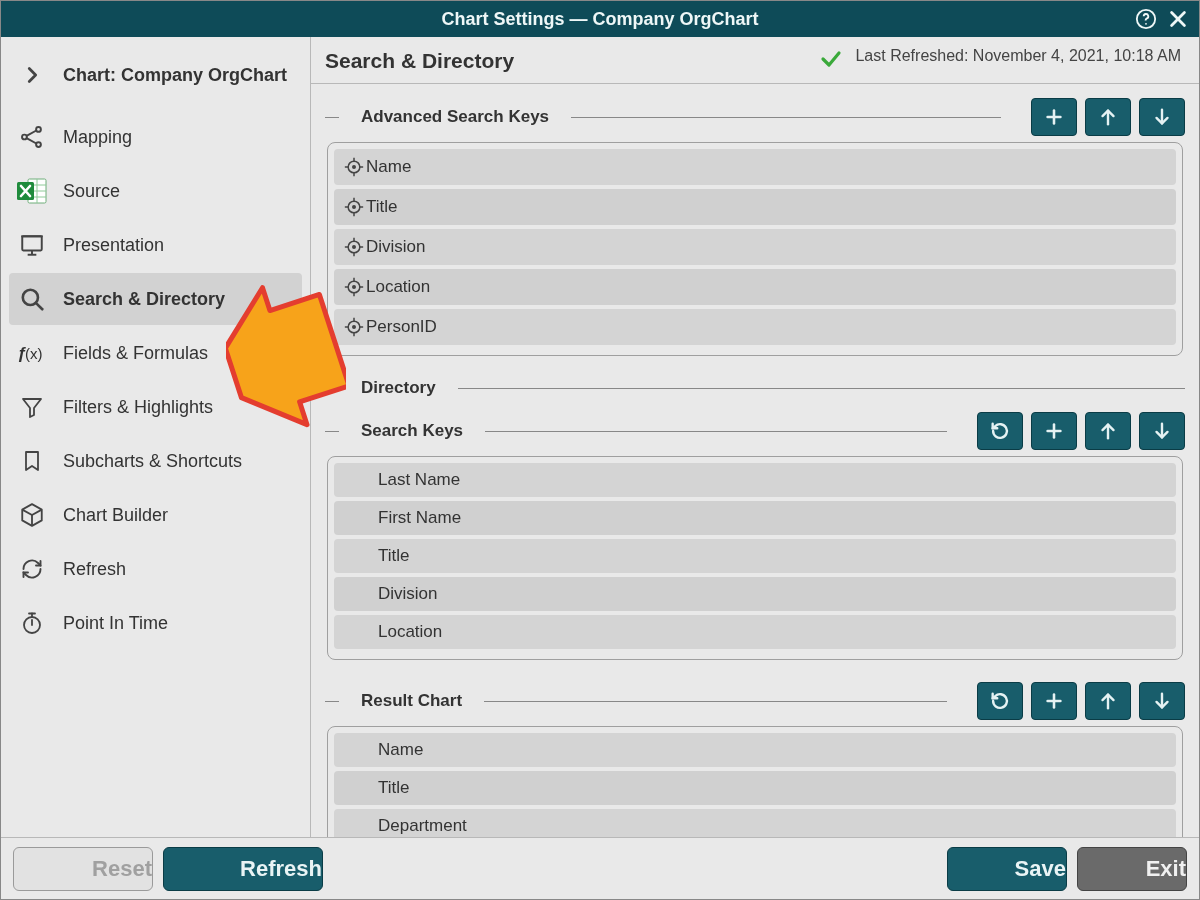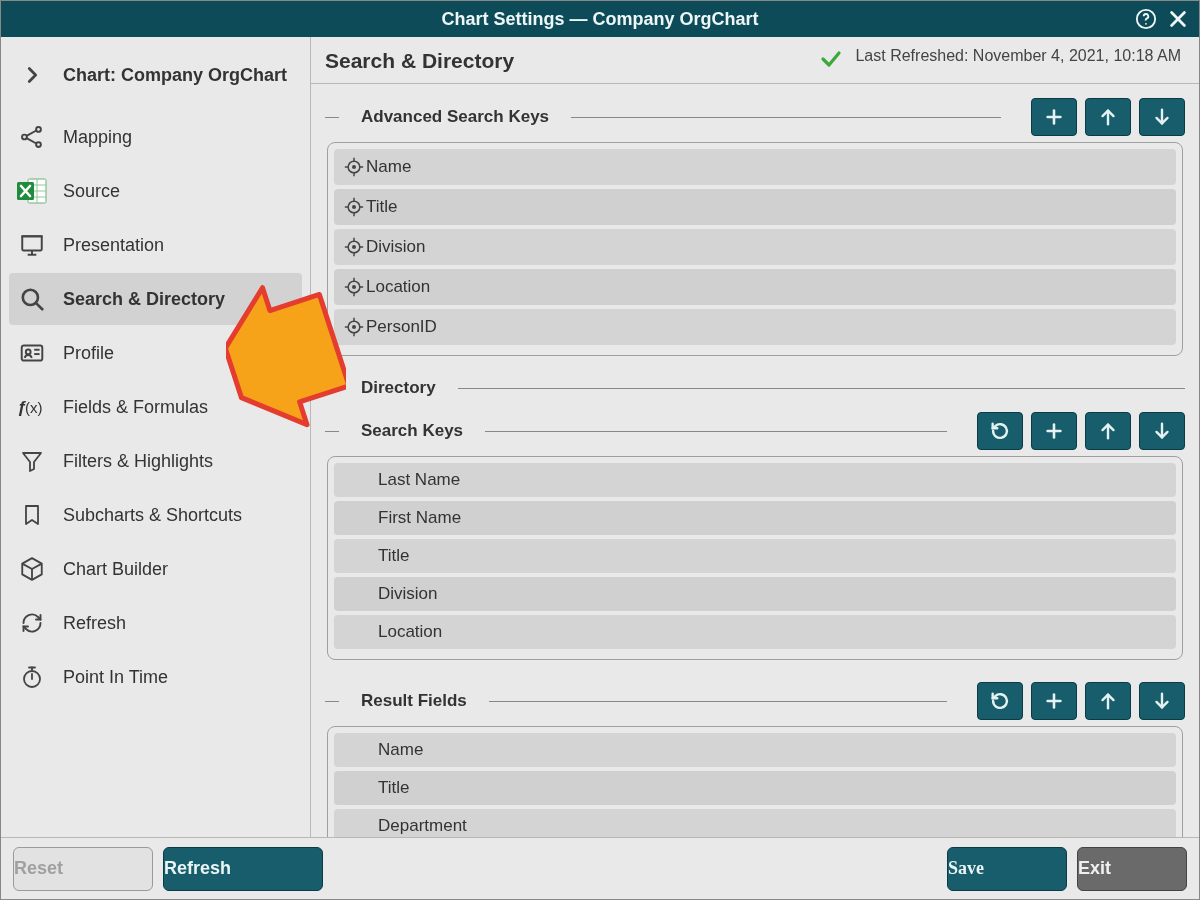--- a/index.html
+++ b/index.html
@@ -56,24 +56,24 @@
   .sqbtn svg{width:22px;height:22px;}
   
   .listbox{border:1px solid #9f9f9f;border-radius:8px;padding:6px;margin:4px 6px 22px 6px;}
   .listrow{background:var(--item-bg);border-radius:4px;padding:6px 12px 6px 8px;display:flex;align-items:center;gap:0;margin-bottom:4px;font-size:17px;color:#333;min-height:34px;}
   .listrow:nth-child(even){background:var(--item-bg-alt);}
   .listrow .bullet{width:24px;height:24px;display:flex;align-items:center;justify-content:center;flex:none;}
   .listrow.noicon{padding-left:44px;}
   
   .footer{height:62px;border-top:1px solid var(--border);display:flex;align-items:center;padding:0 12px;background:var(--bg);}
   .footer .spacer{flex:1;}
-  .fbtn{height:44px;min-width:130px;border-radius:6px;font-size:18px;font-weight:600;display:flex;align-items:center;justify-content:flex-start;margin-left:10px;}
+  .fbtn{height:44px;min-width:130px;border-radius:6px;font-size:22px;font-weight:600;display:flex;align-items:center;justify-content:flex-end;margin-left:10px;}
   .fbtn.reset{background:#e2e2e2;color:#a0a0a0;border:1px solid #9a9a9a;min-width:140px;margin-left:0;}
   .fbtn.refresh{background:var(--teal-btn);color:#e9f4f5;border:1px solid #0a3c46;min-width:160px;}
-  .fbtn.save{background:var(--teal-btn);color:#e9f4f5;border:1px solid #0a3c46;min-width:120px;font-family:Liberation Serif, serif;}
+  .fbtn.save{background:var(--teal-btn);color:#e9f4f5;border:1px solid #0a3c46;min-width:120px;}
   .fbtn.exit{background:var(--footer-btn);color:#f0f0f0;border:1px solid #444;min-width:110px;}
   
   .bigarrow{position:absolute;pointer-events:none;z-index:50;}
 </style>
 </head>
 <body>
 
 <div class="window">
 
   <div class="titlebar">
@@ -151,32 +151,20 @@
       <div class="nav-item active">
         <span class="iconwrap">
           <svg viewBox="0 0 24 24" width="26" height="26" fill="none" stroke="currentColor" stroke-width="2.4" stroke-linecap="round">
               <circle cx="10.5" cy="10.5" r="7"></circle>
               <line x1="16" y1="16" x2="21.5" y2="21.5"></line>
             </svg>
         </span>
         <span>Search &amp; Directory</span>
       </div>
 
-      <div class="nav-item">
-        <span class="iconwrap">
-          <svg viewBox="0 0 24 24" width="26" height="26" fill="none" stroke="currentColor" stroke-width="1.8">
-            <rect x="2.5" y="5" width="19" height="14" rx="2"></rect>
-              <circle cx="8.5" cy="11" r="2.2"></circle>
-              <path d="M5.2 16.5c.6-1.8 2-2.6 3.3-2.6s2.7.8 3.3 2.6"></path>
-              <line x1="14" y1="9" x2="19" y2="9"></line>
-              <line x1="14" y1="13" x2="19" y2="13"></line>
-          </svg>
-        </span>
-        <span>Profile</span>
-      </div>
 
       <div class="nav-item">
         <span class="iconwrap">
           <svg viewBox="0 0 30 24" width="30" height="24">
               <text x="0" y="18" font-family="Segoe UI, sans-serif" font-style="italic" font-weight="600" font-size="17" fill="#333">ƒ</text>
               <text x="8" y="18" font-family="Segoe UI, sans-serif" font-size="15" fill="#333">(x)</text>
             </svg>
         </span>
         <span>Fields &amp; Formulas</span>
       </div>
@@ -394,21 +382,21 @@
           <div class="listrow noicon">
               <span>Division</span>
             </div>
           <div class="listrow noicon">
               <span>Location</span>
             </div>
         </div>
 
         <div class="sectionrow">
           <span class="dash"></span>
-          <span class="lbl">Result Fields</span>
+          <span class="lbl">Result Chart</span>
           <span class="line"></span>
           <div class="btnrow">
             <div class="sqbtn">
                 <svg viewBox="0 0 24 24" fill="none" stroke="currentColor" stroke-width="2.6" stroke-linecap="round">
                   <path d="M4.5 12a7.5 7.5 0 1 0 2.3-5.4L4 9"></path>
                   <polyline points="4 4 4 9 9 9"></polyline>
                 </svg>
               </div>
             <div class="sqbtn">
                 <svg viewBox="0 0 24 24" fill="none" stroke="currentColor" stroke-width="2.8" stroke-linecap="round">

